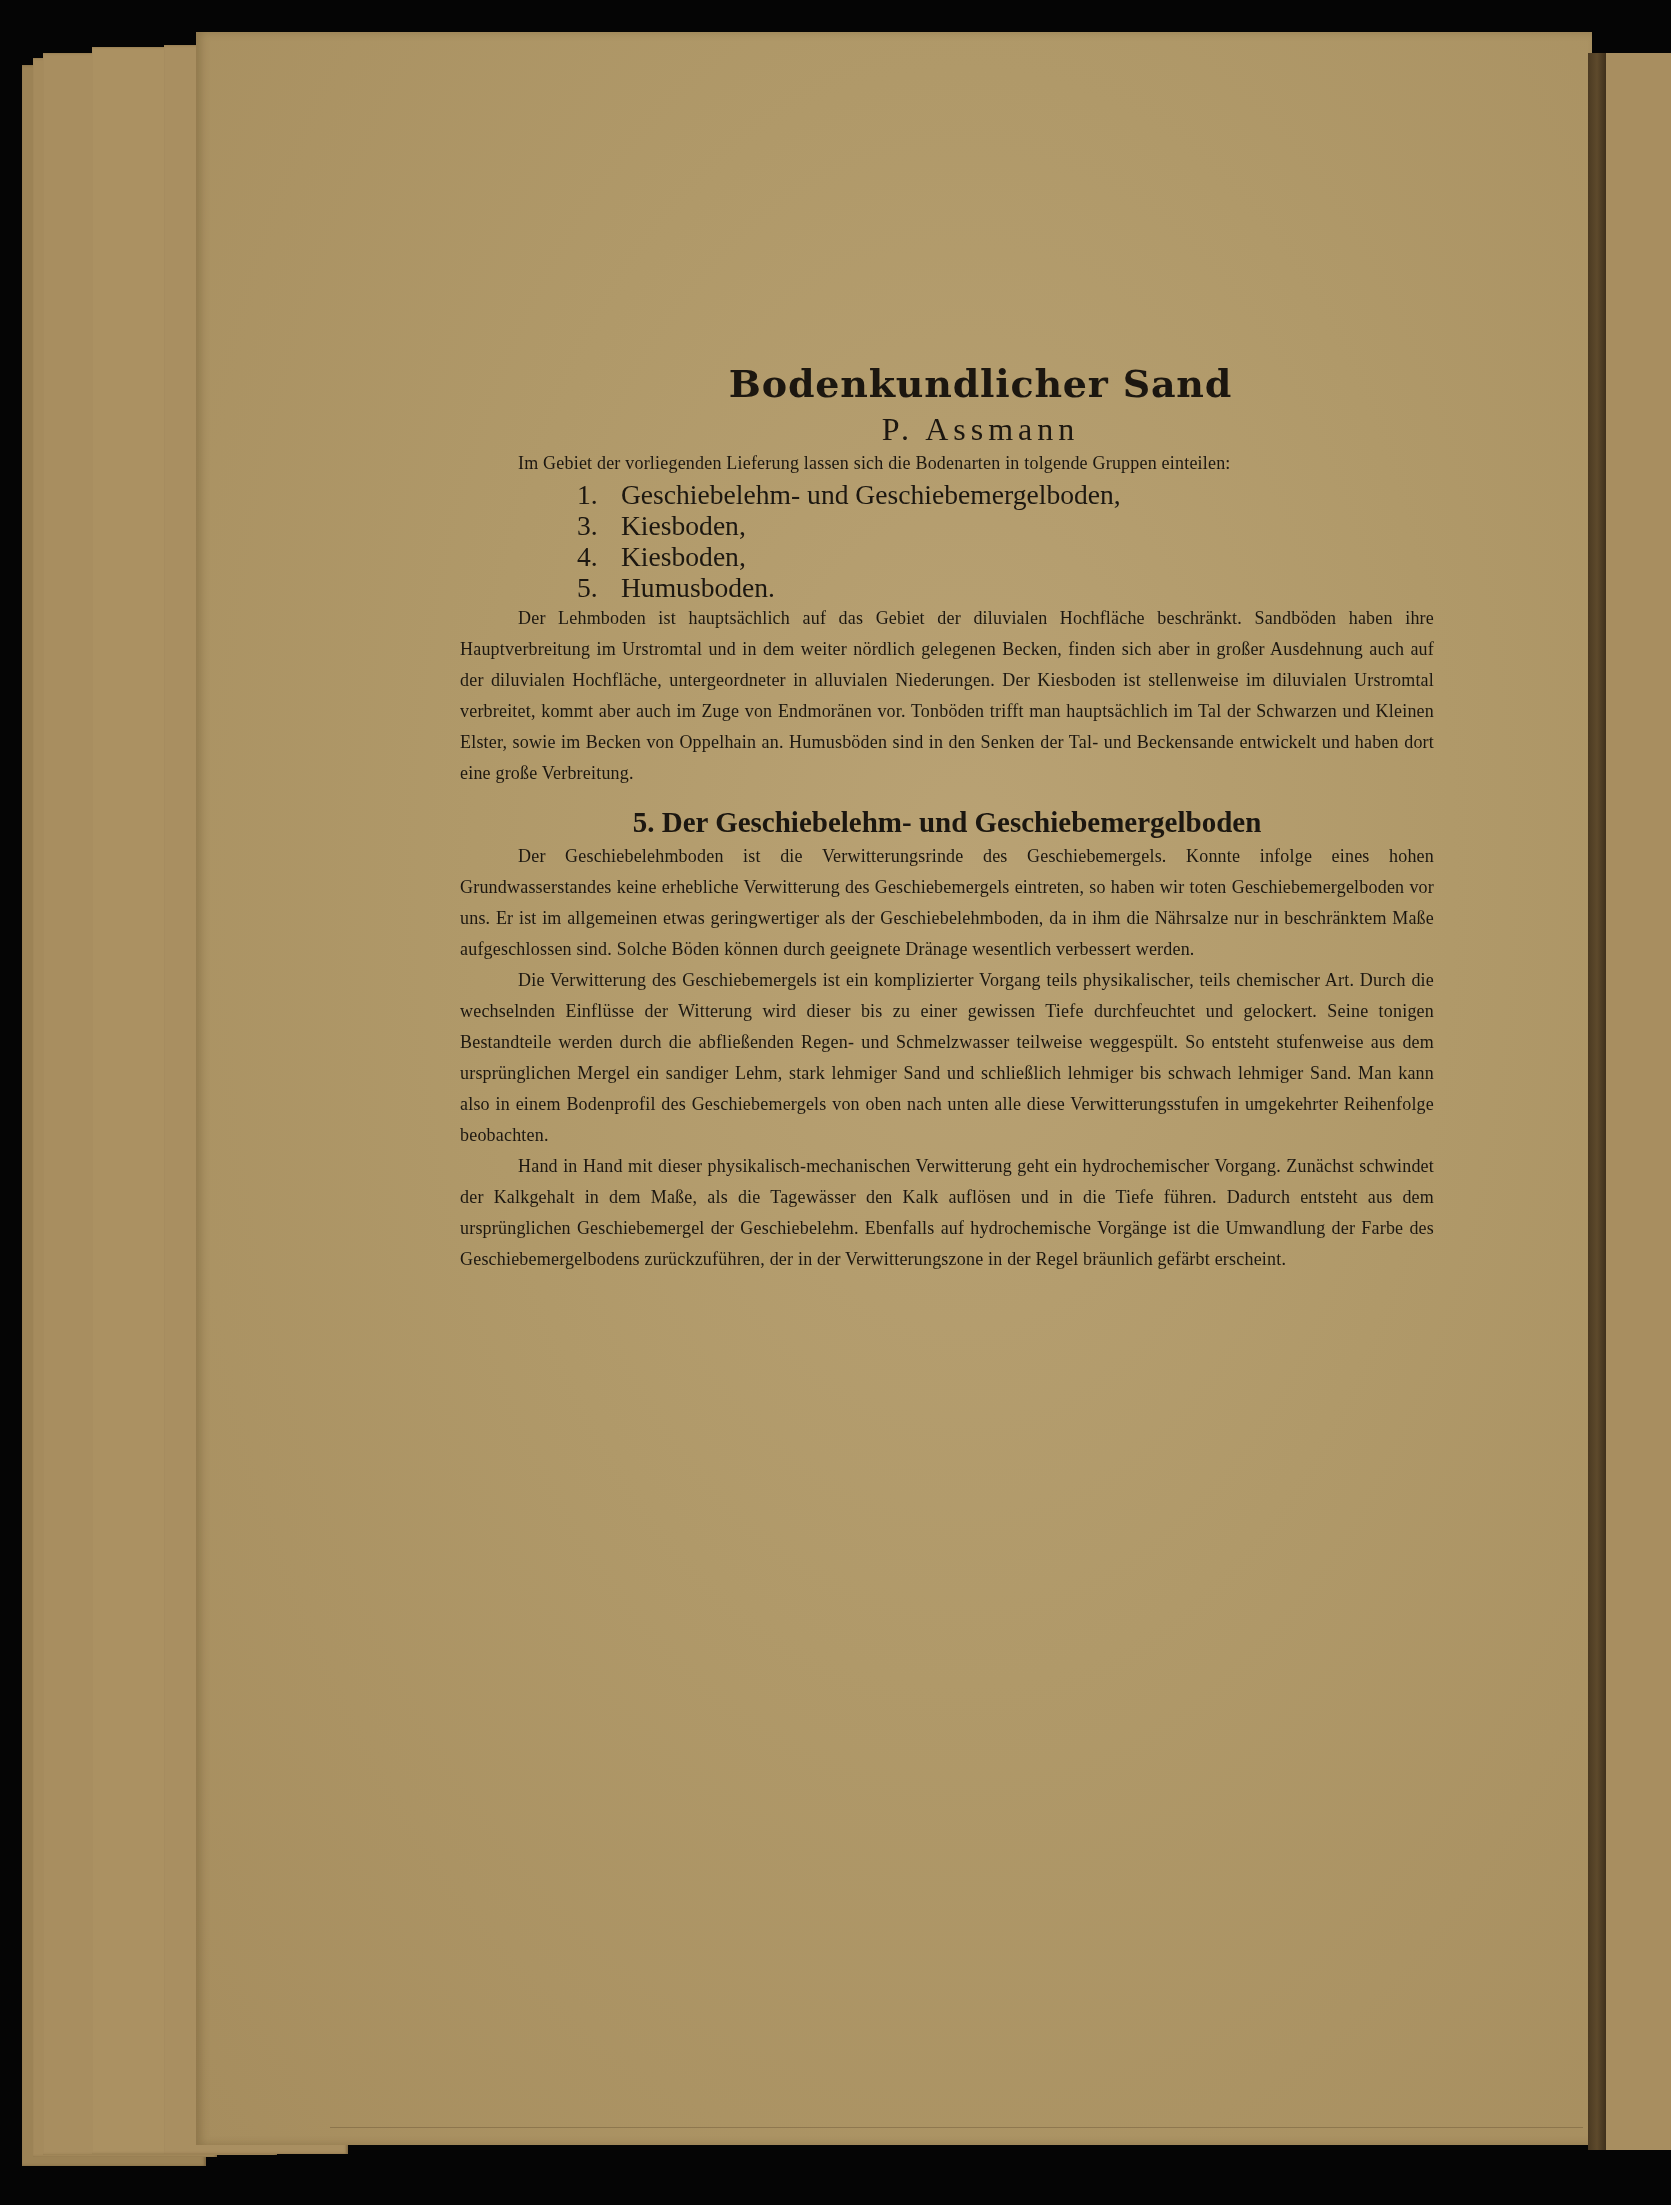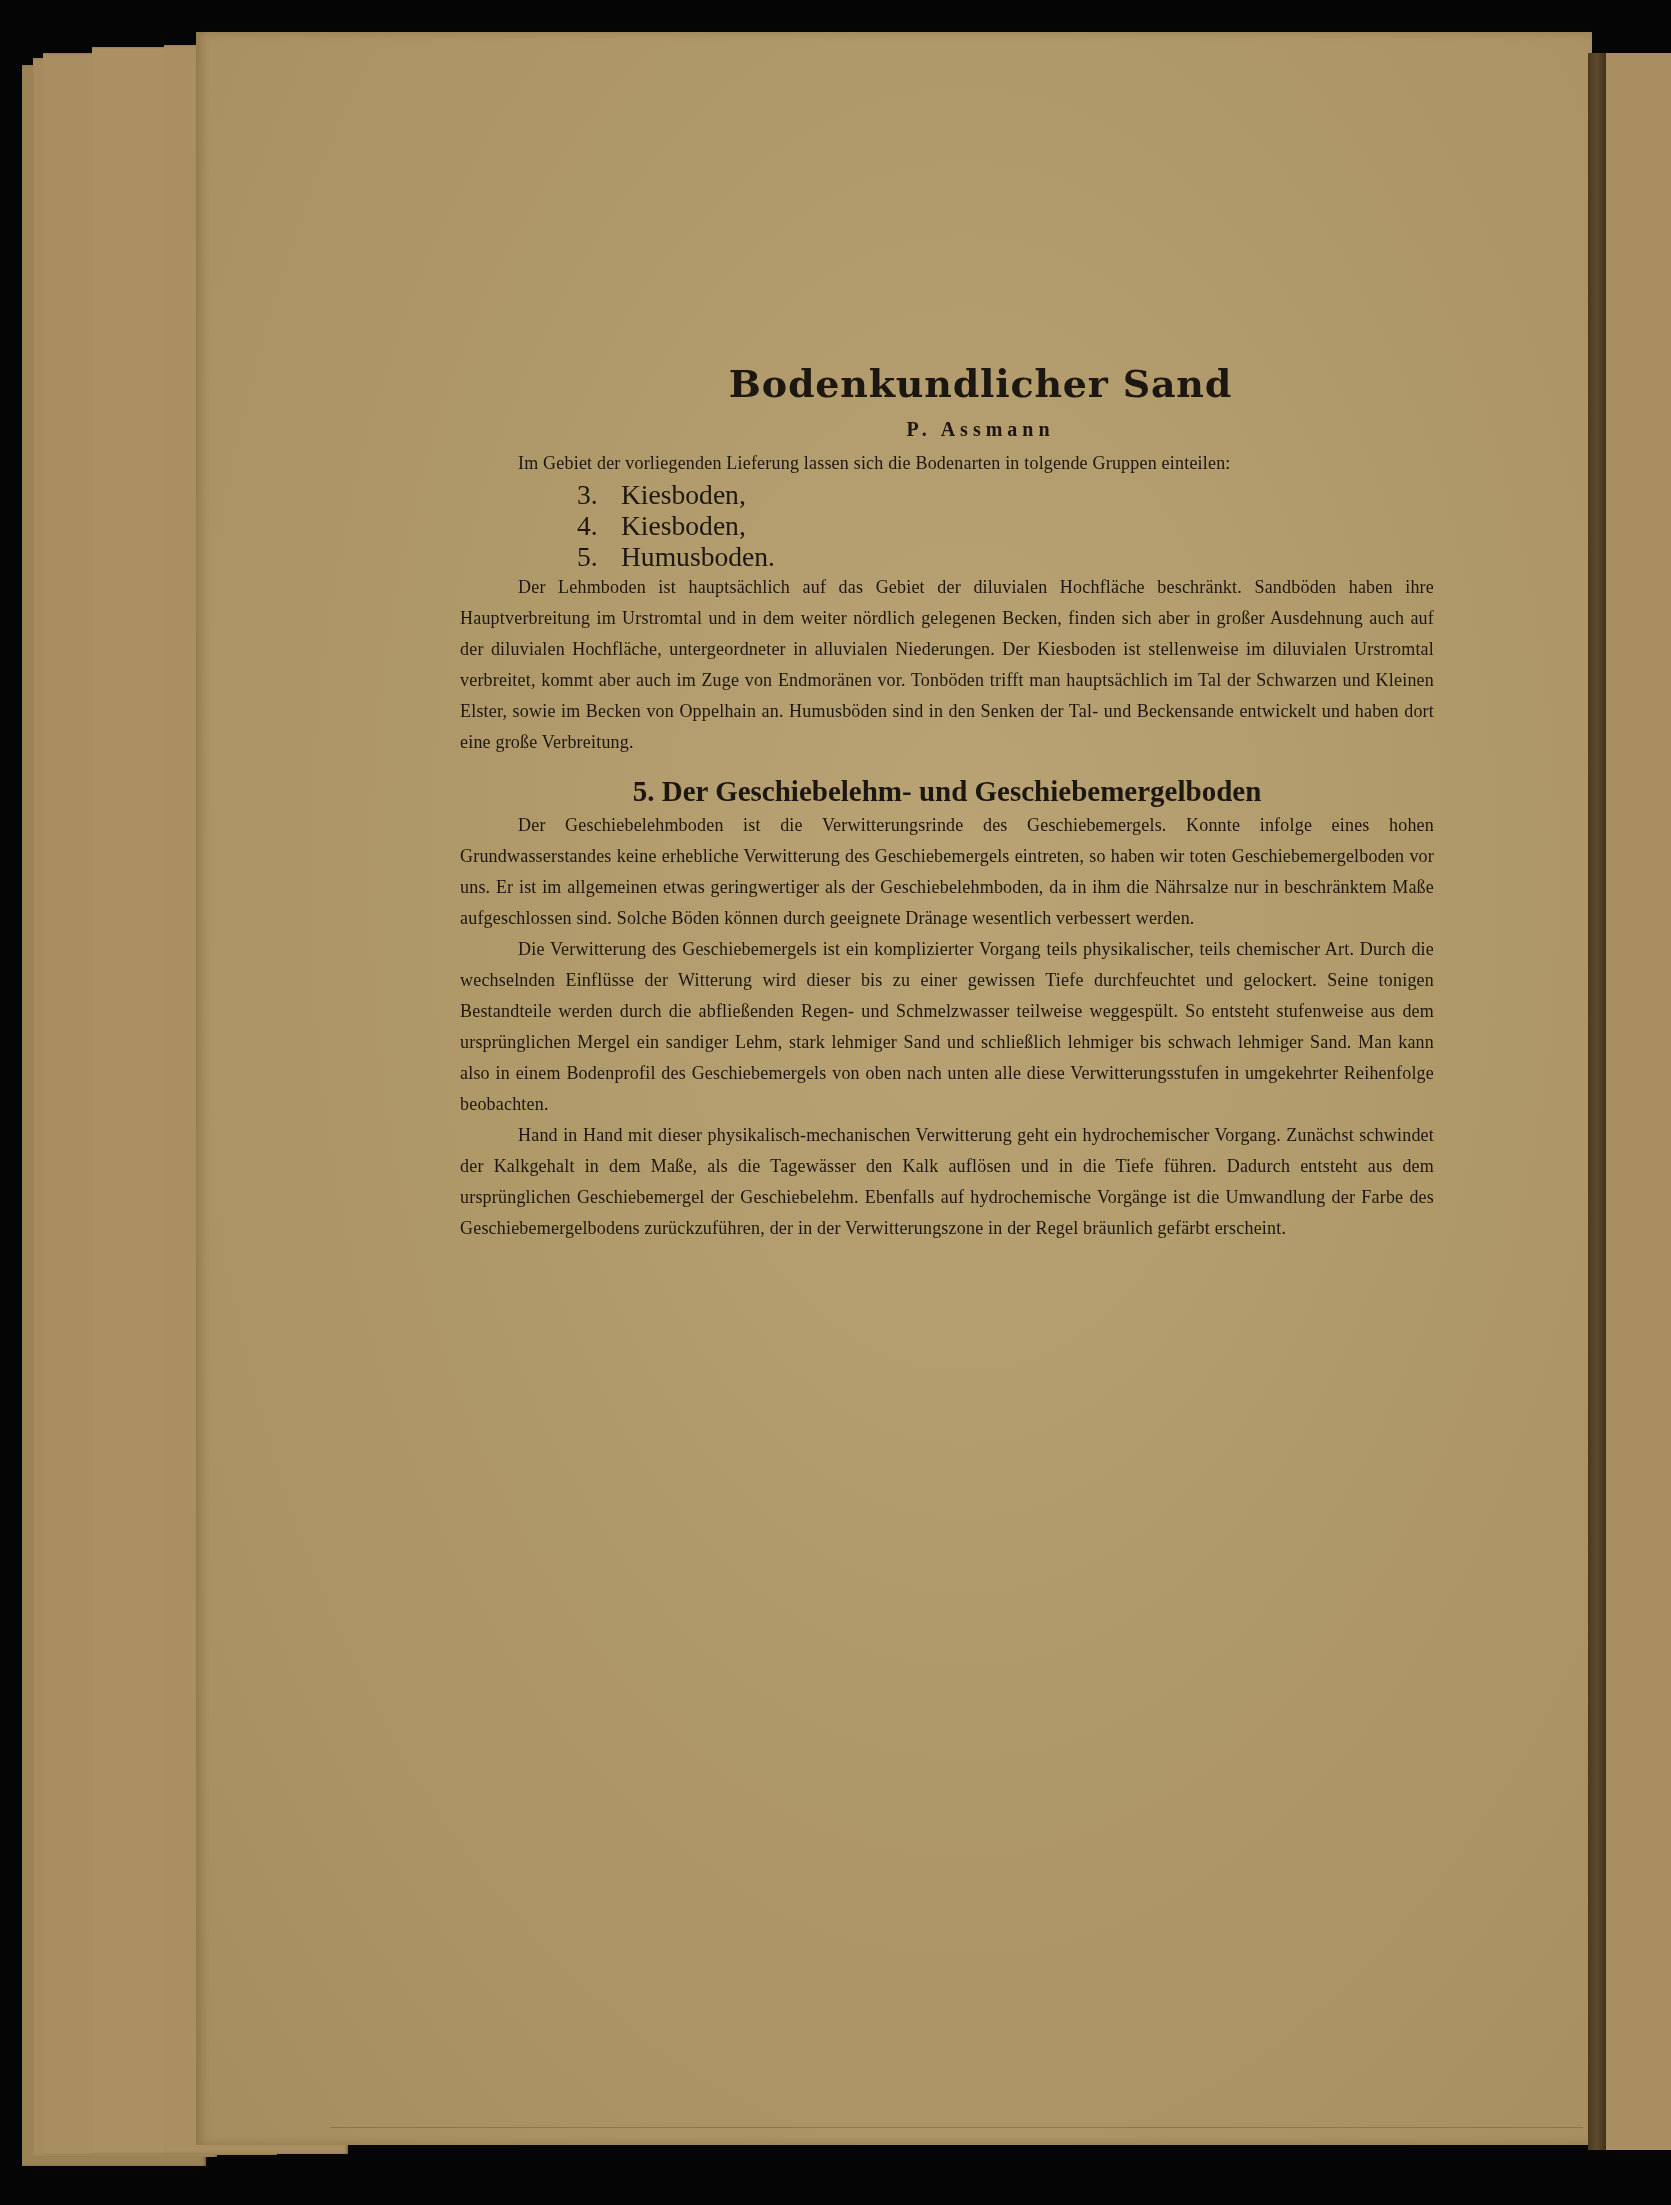--- a/index.html
+++ b/index.html
@@ -71,25 +71,24 @@
       text-align: center;
       font-family: "DejaVu Serif", "Liberation Serif", serif;
       font-weight: bold;
       font-size: 38px;
       letter-spacing: 0.8px;
       margin: 0 0 0 67px;
       line-height: 50px;
     }
     .author {
       text-align: center;
-      font-size: 20px;
+      font-size: 32px;
       letter-spacing: 5px;
       margin: 1.7px 0 0 67px;
       line-height: 37px;
-      font-weight: bold;
     }
     p.para {
       margin: 0;
       font-size: 18px;
       line-height: 31px;
       text-align: justify;
       text-indent: 58px;
       font-family: Liberation Serif, serif;
       letter-spacing: 0.2px;
     }
@@ -127,20 +126,24 @@
 <div class="next-page"></div>
 
 <div class="content ink">
   <h1 class="title">Bodenkundlicher Sand</h1>
   <div class="author">P. Assmann</div>
 
   <p class="para">Im Gebiet der vorliegenden Lieferung lassen sich die Bodenarten in tolgende Gruppen einteilen:</p>
 
   <ol class="list">
     <li>
+      <span class="num">1.</span>
+      <span>Geschiebelehm- und Geschiebemergelboden,</span>
+    </li>
+    <li>
       <span class="num">3.</span>
       <span>Kiesboden,</span>
     </li>
     <li>
       <span class="num">4.</span>
       <span>Kiesboden,</span>
     </li>
     <li>
       <span class="num">5.</span>
       <span>Humusboden.</span>

